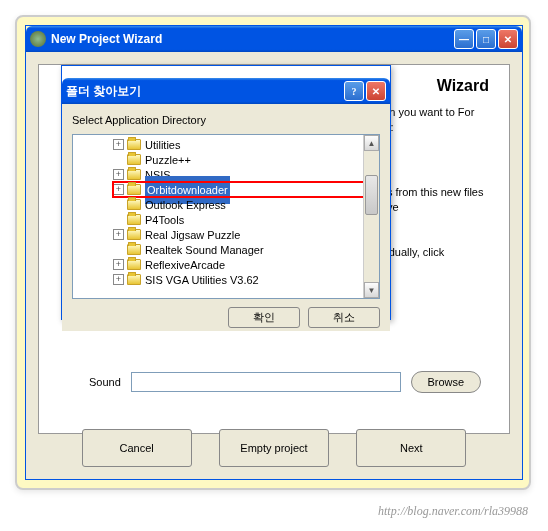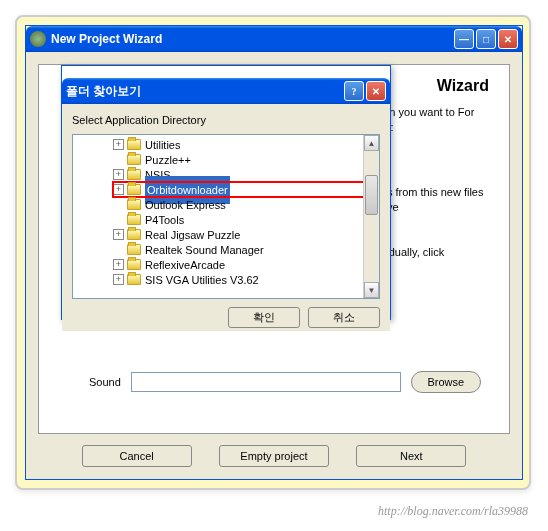--- a/index.html
+++ b/index.html
@@ -23,21 +23,21 @@
 .wiz-text1 { position: absolute; right: 20px; top: 40px; width: 140px; font-size: 11px; line-height: 1.4; }
 .wiz-text2 { position: absolute; right: 20px; top: 120px; width: 140px; font-size: 11px; line-height: 1.4; }
 .wiz-text3 { position: absolute; right: 20px; top: 180px; width: 140px; font-size: 11px; line-height: 1.4; }
 
 .path-row { position: absolute; bottom: 40px; left: 50px; display: flex; align-items: center; gap: 10px; }
 .path-row label { font-size: 11px; }
 .path-row input { width: 270px; height: 20px; border: 1px solid #7F9DB9; background: #fff; padding: 2px 4px; font-size: 11px; }
 .path-row button { width: 70px; height: 22px; background: #ECE9D8; border: 1px solid #888; border-radius: 11px; font-size: 11px; cursor: pointer; }
 
 .wizard-buttons { position: absolute; bottom: 12px; left: 12px; right: 12px; display: flex; justify-content: space-around; padding: 0 30px; }
-.wizard-buttons button { width: 110px; height: 22px; background: #ECE9D8; border: 1px solid #888; border-radius: 3px; font-size: 11px; cursor: pointer; }
+.wizard-buttons button { width: 110px; height: 38px; background: #ECE9D8; border: 1px solid #888; border-radius: 3px; font-size: 11px; cursor: pointer; }
 
 
 .browse-dialog { position: absolute; top: 48px; left: 44px; width: 330px; height: 255px; border: 1px solid #0054E3; box-shadow: 2px 2px 6px rgba(0,0,0,0.3); z-index: 10; }
 .browse-dialog .titlebar { border-radius: 6px 6px 0 0; margin-top: 12px; }
 .browse-dialog .win-btn.help { font-family: serif; }
 .browse-body { background: #ECE9D8; height: calc(100% - 26px); padding: 10px; }
 .browse-label { font-size: 11px; margin-bottom: 8px; }
 .tree-container { background: #fff; border: 1px solid #7F9DB9; height: 165px; overflow: hidden; position: relative; }
 .tree { padding: 2px 0 2px 40px; }
 .tree-item { display: flex; align-items: center; height: 15px; font-size: 11px; white-space: nowrap; }

